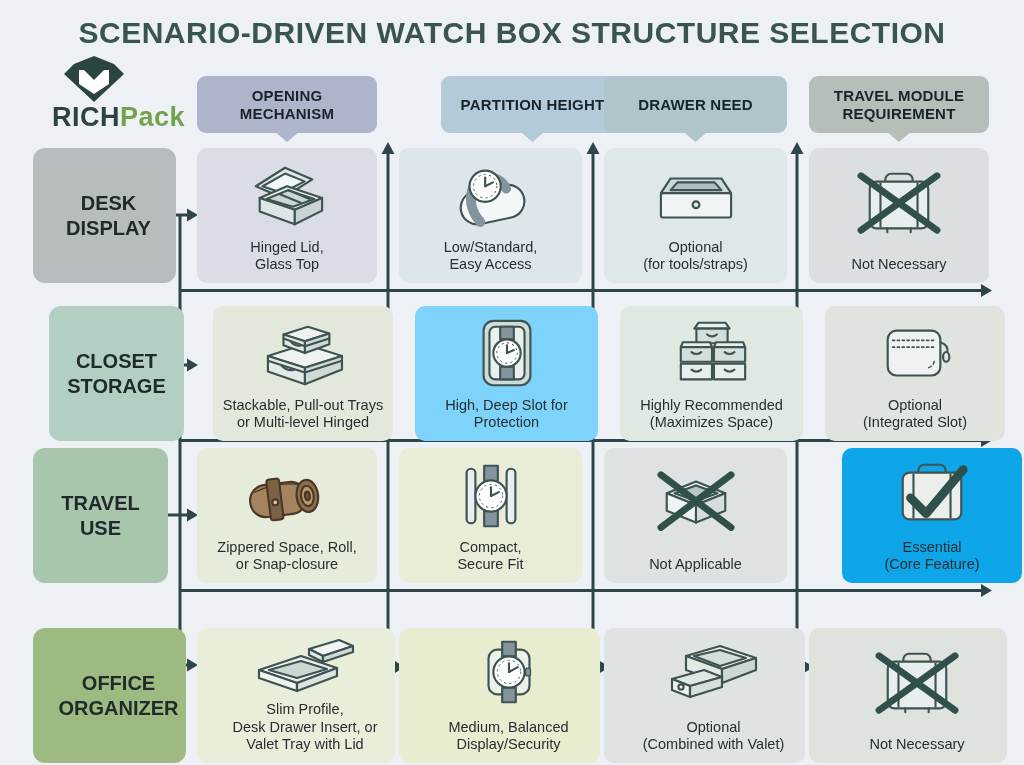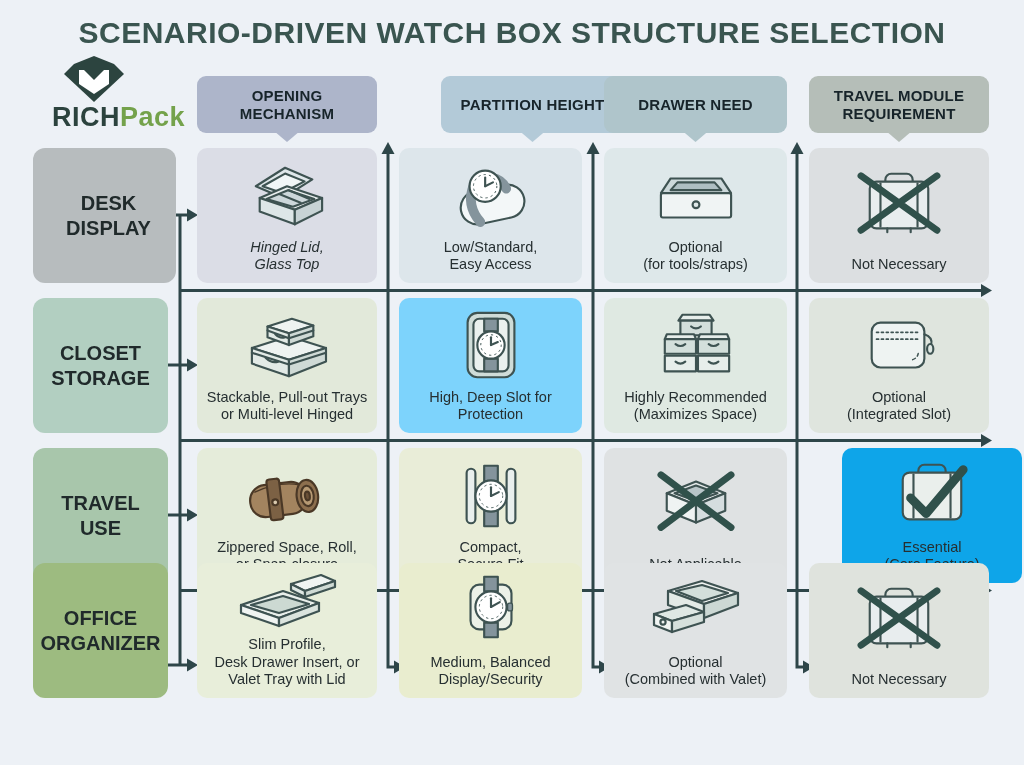--- a/index.html
+++ b/index.html
@@ -26,21 +26,21 @@
             font-size:20px;font-weight:800;color:#202a2b;line-height:1.25;}
   
   .cell{position:absolute;height:135px;border-radius:10px;display:flex;flex-direction:column;
         align-items:center;justify-content:flex-end;text-align:center;}
   .icon-wrap{flex:1;display:flex;align-items:center;justify-content:center;padding-top:6px;}
   .cell-label{font-size:14.5px;color:#262f31;line-height:1.22;margin-bottom:9px;padding:0 6px;}
   
   .c1{left:197px;width:180px;} .c2{left:399px;width:183px;}
   .c3{left:604px;width:183px;} .c4{left:809px;width:180px;}
   
-  .r1{top:148px;} .r2{top:298px;} .r3{top:448px;} .r4{top:563px;}
+  .r1{top:148px;} .r2{top:306px;margin-left:16px;} .r3{top:448px;} .r4{top:628px;padding-left:18px;}
   .connectors{position:absolute;left:0;top:0;pointer-events:none;}
   .icon{display:block;}
 </style>
 </head>
 <body>
 
 <div id="canvas">
 
   <div class="title">SCENARIO-DRIVEN WATCH BOX STRUCTURE SELECTION</div>
 
@@ -115,21 +115,21 @@
 
   <div class="rowlabel r1 pre" style="background: rgb(183, 188, 190); padding-left: 8px;">DESK
 DISPLAY</div>
   <div class="rowlabel r2 pre" style="background: rgb(178, 207, 193);">CLOSET
 STORAGE</div>
   <div class="rowlabel r3 pre" style="background: rgb(168, 198, 171);">TRAVEL
 USE</div>
   <div class="rowlabel r4 pre" style="background: rgb(157, 187, 128);">OFFICE
 ORGANIZER</div>
 
-  <div class="cell r1 c1" style="background: rgb(219, 221, 230); font-style: italic;">
+  <div class="cell r1 c1" style="background: rgb(219, 221, 230);">
     <div class="icon-wrap">
         <svg class="icon" width="104" height="78" viewBox="0 0 104 80" stroke="#3e5352" stroke-width="2.2" stroke-linejoin="round" stroke-linecap="round">
       <polygon points="20,30 50,11 78,23 48,42" fill="#dfe7ea"></polygon>
       <polygon points="27,30 50,17 70,25 47,37" fill="#f1f6f7"></polygon>
       <polygon points="24,42 52,30 88,42 60,54" fill="#e8eeee"></polygon>
       <polygon points="31,43 53,34 80,43 58,51" fill="#ccd7da"></polygon>
       <line x1="44" y1="38" x2="66" y2="47"></line>
           <line x1="54" y1="34" x2="75" y2="43"></line>
       <polygon points="24,42 24,56 60,69 60,54" fill="#dde6e7"></polygon>
       <polygon points="60,54 88,42 88,55 60,69" fill="#c7d3d5"></polygon>

